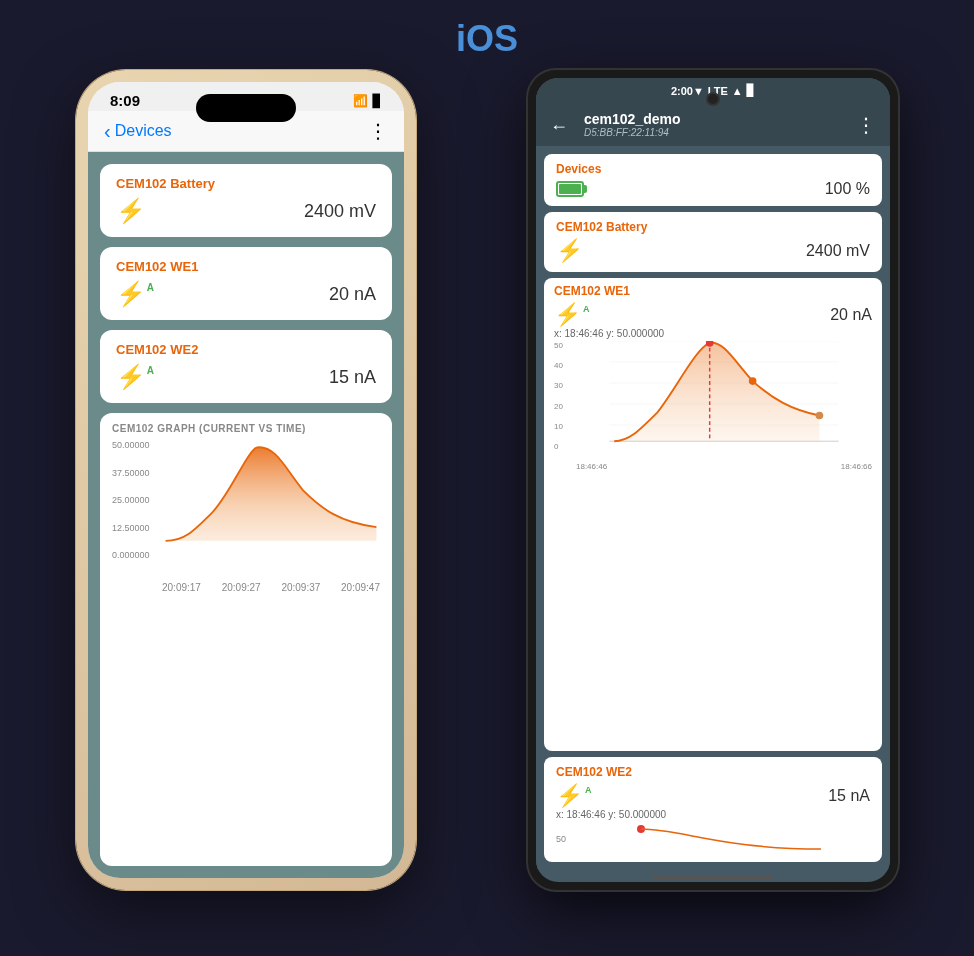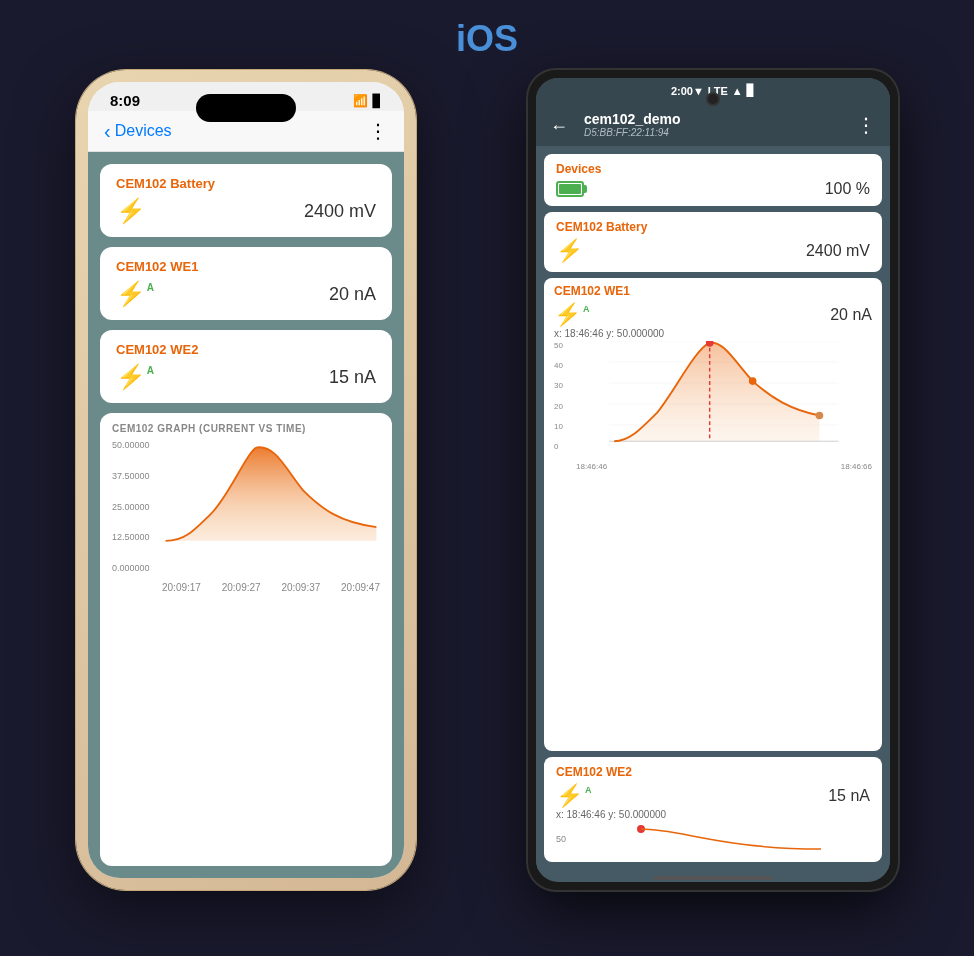--- a/index.html
+++ b/index.html
@@ -206,21 +206,21 @@
 
     .chart-area svg {
       width: 100%;
       height: 100%;
     }
 
     .y-axis-labels {
       position: absolute;
       left: 0;
       top: 0;
-      bottom: 7px;
+      bottom: 20px;
       display: flex;
       flex-direction: column;
       justify-content: space-between;
       font-size: 9px;
       color: #888;
       width: 50px;
     }
 
     .x-axis-labels {
       display: flex;

